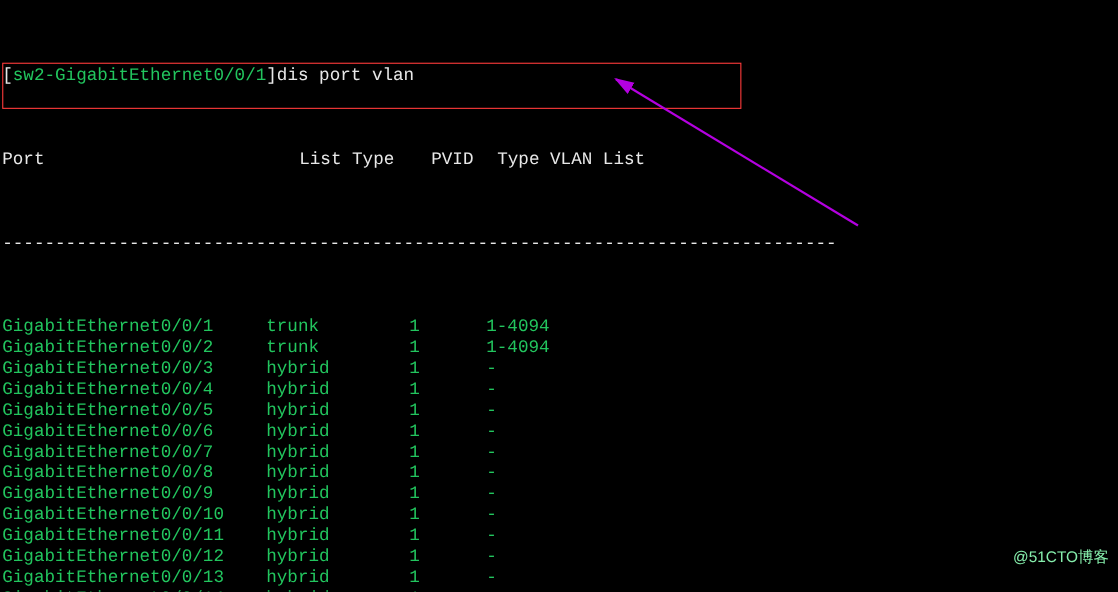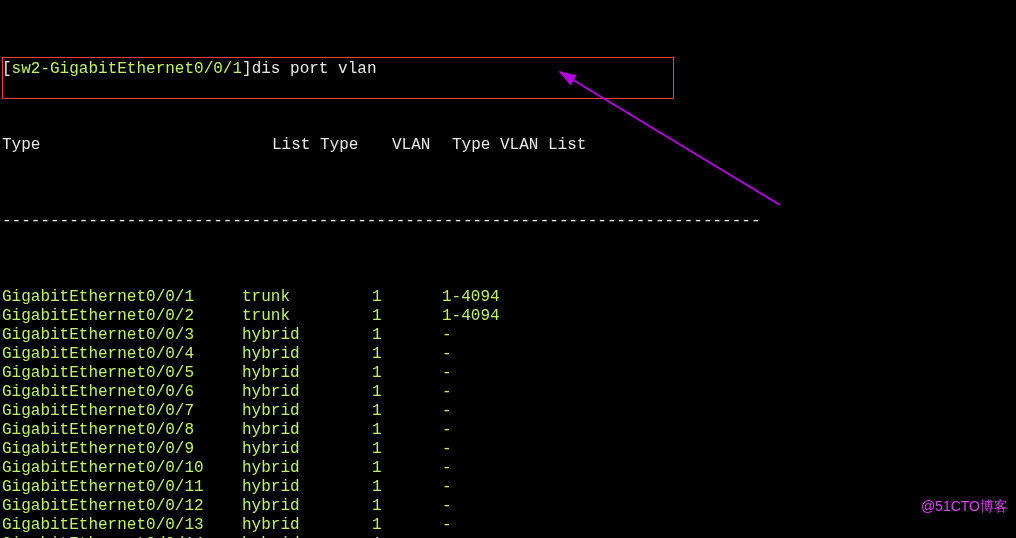--- a/index.html
+++ b/index.html
@@ -9,21 +9,21 @@
     font-family:"Consolas","Courier New",monospace;
     font-size:16px;
     line-height:19px;
     color:#e8e8e8;
     overflow:hidden;
     position:relative;
   }
   .terminal{padding:3px 2px 2px 2px;white-space:pre}
   .row{height:19px}
   .grey{color:#e8e8e8}
-  .cyan{color:#bef264}
+  .cyan{color:#22c55e}
   .port{display:inline-block;width:240px}
   .ltype{display:inline-block;width:130px}
   .pvid{display:inline-block;width:70px}
   .tvl{display:inline-block}
   .hdr-port{display:inline-block;width:270px}
   .hdr-ltype{display:inline-block;width:120px}
   .hdr-pvid{display:inline-block;width:60px}
   .hdr-tvl{display:inline-block}
   .highlight-box{
     position:absolute;
@@ -34,33 +34,33 @@
   }
   svg.arrow{
     position:absolute;
     left:0;top:0;
     width:1016px;height:538px;
     pointer-events:none;
   }
   .watermark{
     position:absolute;
     right:8px;bottom:22px;
-    color:#d946ef;
+    color:#86efac;
     font-family:Arial,sans-serif;
     font-size:14px;
   }
 </style>
 </head>
 <body>
 
 <div class="terminal">
 
   <div class="row"><span class="grey">[</span><span class="cyan">sw2-GigabitEthernet0/0/1</span><span class="grey">]</span><span class="grey">dis port vlan</span></div>
 
-  <div class="row"><span class="hdr-port">Type</span><span class="hdr-ltype">List Type</span><span class="hdr-pvid">VLAN</span><span class="hdr-tvl">Type VLAN List</span></div>
+  <div class="row"><span class="hdr-port">Port</span><span class="hdr-ltype">List Type</span><span class="hdr-pvid">PVID</span><span class="hdr-tvl">Type VLAN List</span></div>
 
   <div class="row grey">-------------------------------------------------------------------------------</div>
 
   <div id="rows"><div class="row cyan"><span class="port">GigabitEthernet0/0/1</span><span class="ltype">trunk</span><span class="pvid">1</span><span class="tvl">1-4094</span></div><div class="row cyan"><span class="port">GigabitEthernet0/0/2</span><span class="ltype">trunk</span><span class="pvid">1</span><span class="tvl">1-4094</span></div><div class="row cyan"><span class="port">GigabitEthernet0/0/3</span><span class="ltype">hybrid</span><span class="pvid">1</span><span class="tvl">-</span></div><div class="row cyan"><span class="port">GigabitEthernet0/0/4</span><span class="ltype">hybrid</span><span class="pvid">1</span><span class="tvl">-</span></div><div class="row cyan"><span class="port">GigabitEthernet0/0/5</span><span class="ltype">hybrid</span><span class="pvid">1</span><span class="tvl">-</span></div><div class="row cyan"><span class="port">GigabitEthernet0/0/6</span><span class="ltype">hybrid</span><span class="pvid">1</span><span class="tvl">-</span></div><div class="row cyan"><span class="port">GigabitEthernet0/0/7</span><span class="ltype">hybrid</span><span class="pvid">1</span><span class="tvl">-</span></div><div class="row cyan"><span class="port">GigabitEthernet0/0/8</span><span class="ltype">hybrid</span><span class="pvid">1</span><span class="tvl">-</span></div><div class="row cyan"><span class="port">GigabitEthernet0/0/9</span><span class="ltype">hybrid</span><span class="pvid">1</span><span class="tvl">-</span></div><div class="row cyan"><span class="port">GigabitEthernet0/0/10</span><span class="ltype">hybrid</span><span class="pvid">1</span><span class="tvl">-</span></div><div class="row cyan"><span class="port">GigabitEthernet0/0/11</span><span class="ltype">hybrid</span><span class="pvid">1</span><span class="tvl">-</span></div><div class="row cyan"><span class="port">GigabitEthernet0/0/12</span><span class="ltype">hybrid</span><span class="pvid">1</span><span class="tvl">-</span></div><div class="row cyan"><span class="port">GigabitEthernet0/0/13</span><span class="ltype">hybrid</span><span class="pvid">1</span><span class="tvl">-</span></div><div class="row cyan"><span class="port">GigabitEthernet0/0/14</span><span class="ltype">hybrid</span><span class="pvid">1</span><span class="tvl">-</span></div></div>
 
   
 
 </div>
 
 <div class="highlight-box"></div>

